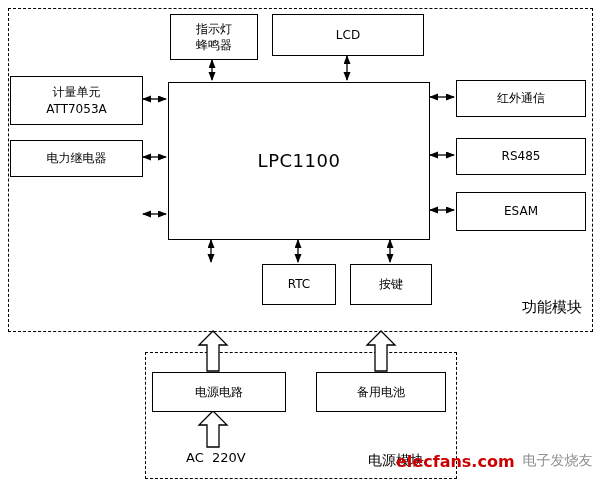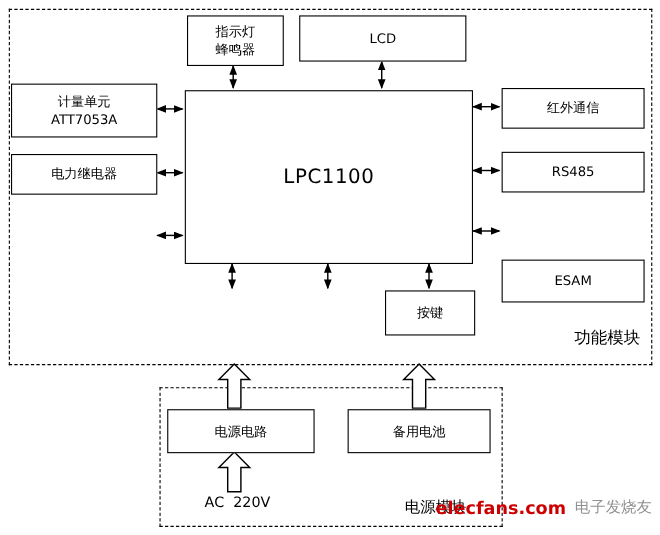--- a/index.html
+++ b/index.html
@@ -89,25 +89,28 @@
 
 
   <div class="node" style="left:456px;top:80px;width:128px;height:35px;">
     <span>红外通信</span>
   </div>
 
   <div class="node" style="left:456px;top:138px;width:128px;height:35px;">
     <span>RS485</span>
   </div>
 
-  <div class="node" style="left:456px;top:192px;width:128px;height:37px;margin-top:44px;">
+  <div class="node" style="left:456px;top:192px;width:128px;height:37px;">
     <span>ESAM</span>
   </div>
 
 
+  <div class="node" style="left:262px;top:264px;width:72px;height:39px;">
+    <span>RTC</span>
+  </div>
 
   <div class="node" style="left:350px;top:264px;width:80px;height:39px;">
     <span>按键</span>
   </div>
 
   <div class="node" style="left:152px;top:372px;width:132px;height:38px;">
     <span>电源电路</span>
   </div>
 
   <div class="node" style="left:316px;top:372px;width:128px;height:38px;">

